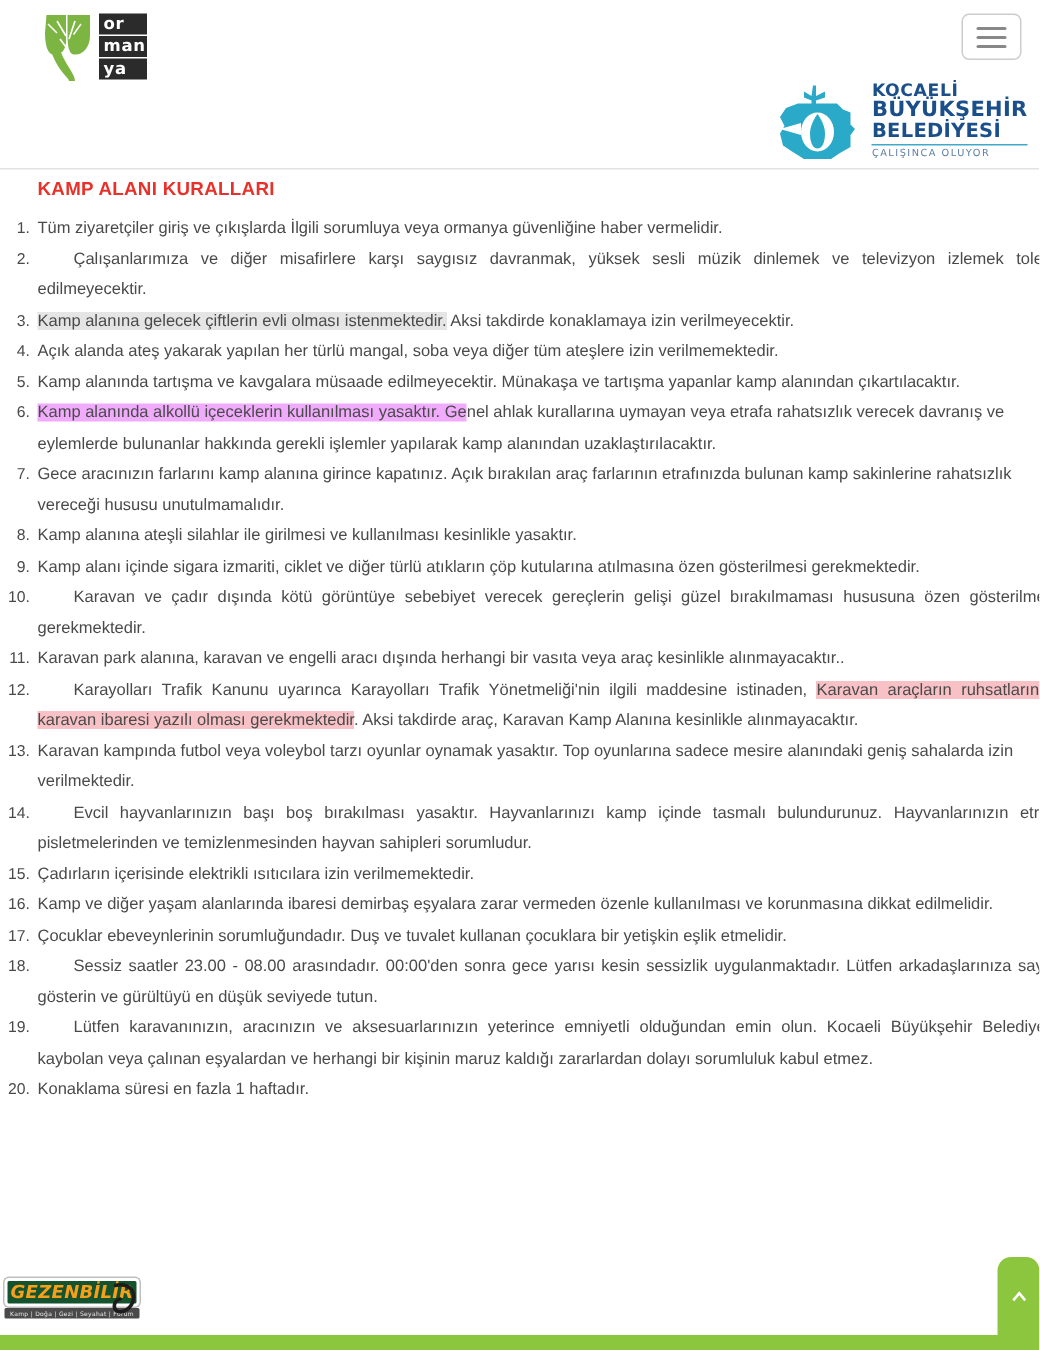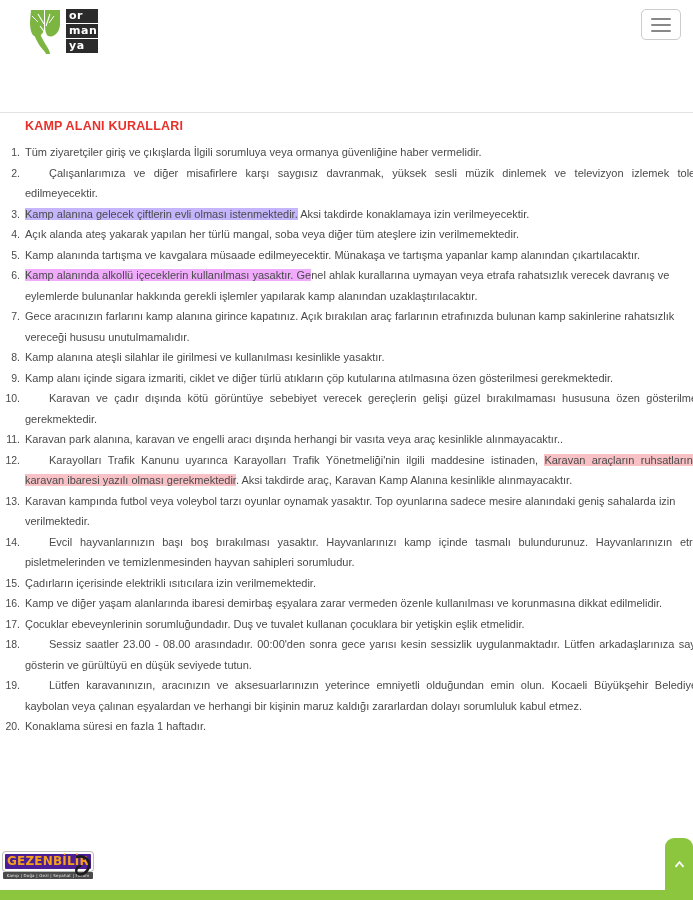--- a/index.html
+++ b/index.html
@@ -147,26 +147,27 @@
   .hl { background: #f8c1c6; }
 
   
   .gezenbilir {
     position: absolute;
     left: 3px; bottom: 18px;
     width: 96px; height: 30px;
   }
   .gzb-main {
     position: relative;
-    background: #4c1d95;
+    background: #14532d;
     border: 2px solid #ffffff;
     border-radius: 3px;
     width: 90px; height: 19px;
     display: flex; align-items: center; justify-content: center;
     box-shadow: 0 0 0 1px #bfbfbf;
+    font-style: italic;
   }
   .gzb-main b {
     font-family: "DejaVu Sans", sans-serif;
     font-weight: bold;
     font-size: 12px;
     letter-spacing: 0.2px;
     color: #f5a01b;
     line-height: 13px;
     white-space: nowrap;
   }
@@ -235,38 +236,55 @@
         <span>ya</span>
       </span>
     </div>
 
     <button class="hamburger" aria-label="Menü">
       <i></i>
       <i></i>
       <i></i>
     </button>
 
+    <div class="kocaeli-logo">
+      <span class="kocaeli-mark">
+        <svg viewBox="0 0 62 52" xmlns="http://www.w3.org/2000/svg" aria-hidden="true">
+          <path d="M28 1 L30 1 L30 8 L36 5 L36 9 L30 11 L30 14 L27 14 L27 11 L22 9 L22 5 L27 8 Z" fill="#2aa9c9"></path>
+          <path d="M18 13 L44 13 L48 17 L53 19 L53 27 L56 30 L53 34 L53 42 L46 46 L40 50 L22 50 L14 45 L8 41 L6 33 L9 28 L6 22 L10 16 Z" fill="#2aa9c9"></path>
+          <ellipse cx="31" cy="32" rx="11" ry="13" fill="#ffffff"></ellipse>
+          <path d="M31 20 C34 24 36 29 36 33 C36 39 34 43 31 43 C28 43 26 39 26 33 C26 29 28 24 31 20 Z" fill="#2aa9c9"></path>
+          <path d="M6 30 L20 26 L20 34 Z" fill="#ffffff"></path>
+        </svg>
+      </span>
+      <span class="kocaeli-text">
+        <div class="l1" style="color: rgb(27, 79, 138);">KOCAELİ</div>
+        <div class="l2" style="color: rgb(27, 79, 138);">BÜYÜKŞEHİR</div>
+        <div class="l3" style="color: rgb(27, 79, 138);">BELEDİYESİ</div>
+        <div class="l4">ÇALIŞINCA OLUYOR</div>
+      </span>
+    </div>
 
     <div class="header-rule"></div>
   </div>
 
   <div class="doc">
     <div class="doc-title" style="color: rgb(232, 49, 42);">KAMP ALANI KURALLARI</div>
     <ol class="rules" id="rules-list">
         <li class="rule">
           <span class="num">1.</span>
           <span class="body"><span>Tüm ziyaretçiler giriş ve çıkışlarda İlgili sorumluya veya ormanya güvenliğine haber vermelidir.</span></span>
         </li>
         <li class="rule just">
           <span class="num">2.</span>
           <span class="body"><span>Çalışanlarımıza ve diğer misafirlere karşı saygısız davranmak, yüksek sesli müzik dinlemek ve televizyon izlemek tolere edilmeyecektir.</span></span>
         </li>
         <li class="rule">
           <span class="num">3.</span>
-          <span class="body"><span class="hl" style="background: #c4b5fd;">Kamp alanına gelecek çiftlerin evli olması istenmektedir.</span><span> Aksi takdirde konaklamaya izin verilmeyecektir.</span></span>
+          <span class="body"><span class="hl" style="background: #e5e5e5;">Kamp alanına gelecek çiftlerin evli olması istenmektedir.</span><span> Aksi takdirde konaklamaya izin verilmeyecektir.</span></span>
         </li>
         <li class="rule">
           <span class="num">4.</span>
           <span class="body"><span>Açık alanda ateş yakarak yapılan her türlü mangal, soba veya diğer tüm ateşlere izin verilmemektedir.</span></span>
         </li>
         <li class="rule">
           <span class="num">5.</span>
           <span class="body"><span>Kamp alanında tartışma ve kavgalara müsaade edilmeyecektir. Münakaşa ve tartışma yapanlar kamp alanından çıkartılacaktır.</span></span>
         </li>
         <li class="rule">

